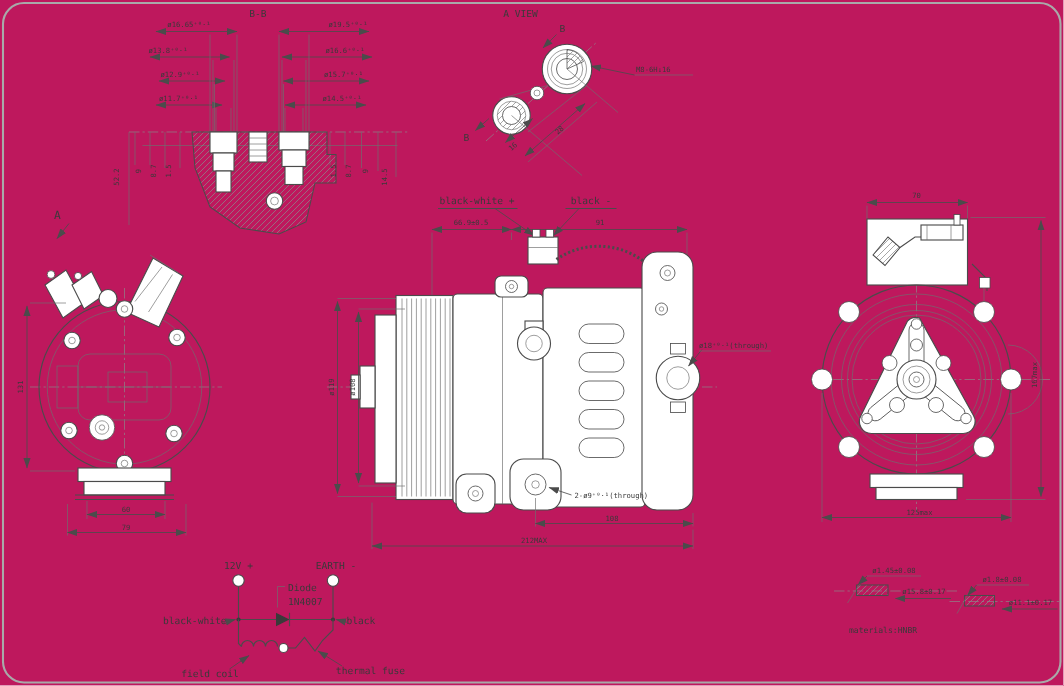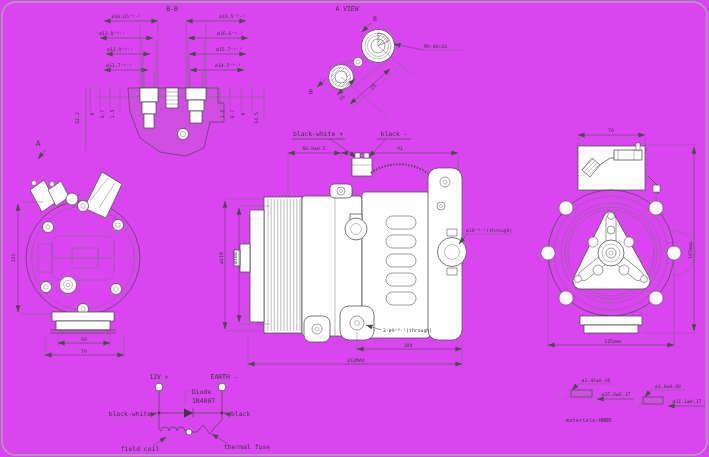--- a/index.html
+++ b/index.html
@@ -1,16 +1,16 @@
 <!DOCTYPE html>
 <html><head>
 <meta charset="utf-8">
 <style>
   html,body{margin:0;padding:0;background:#fff;}
-  #stage{position:relative;width:709px;height:457px;background:#d946ef;overflow:hidden;
+  #stage{position:relative;width:709px;height:457px;background:#be185d;overflow:hidden;
          font-family:"DejaVu Sans Mono","Liberation Mono",monospace;}
   svg{display:block}
   text{fill:#3a3a3a;font-family:"DejaVu Sans Mono","Liberation Mono",monospace;}
   .t4{font-size:4.8px}.t5{font-size:5.4px}.t6{font-size:6.4px}.t7{font-size:7.5px}
   .ln{stroke:#4b4b4b;stroke-width:0.75;fill:none}
   .thin{stroke:#6e6e6e;stroke-width:0.45;fill:none}
   .cl{stroke:#8a8a8a;stroke-width:0.45;fill:none;stroke-dasharray:7 2 1.5 2}
   .dot{stroke:#4b4b4b;stroke-width:2;fill:none;stroke-dasharray:1.4 1.6}
   .dim{stroke:#4b4b4b;stroke-width:0.55;fill:none;marker-start:url(#arr);marker-end:url(#arr)}
   .led{stroke:#4b4b4b;stroke-width:0.55;fill:none;marker-end:url(#arr)}

